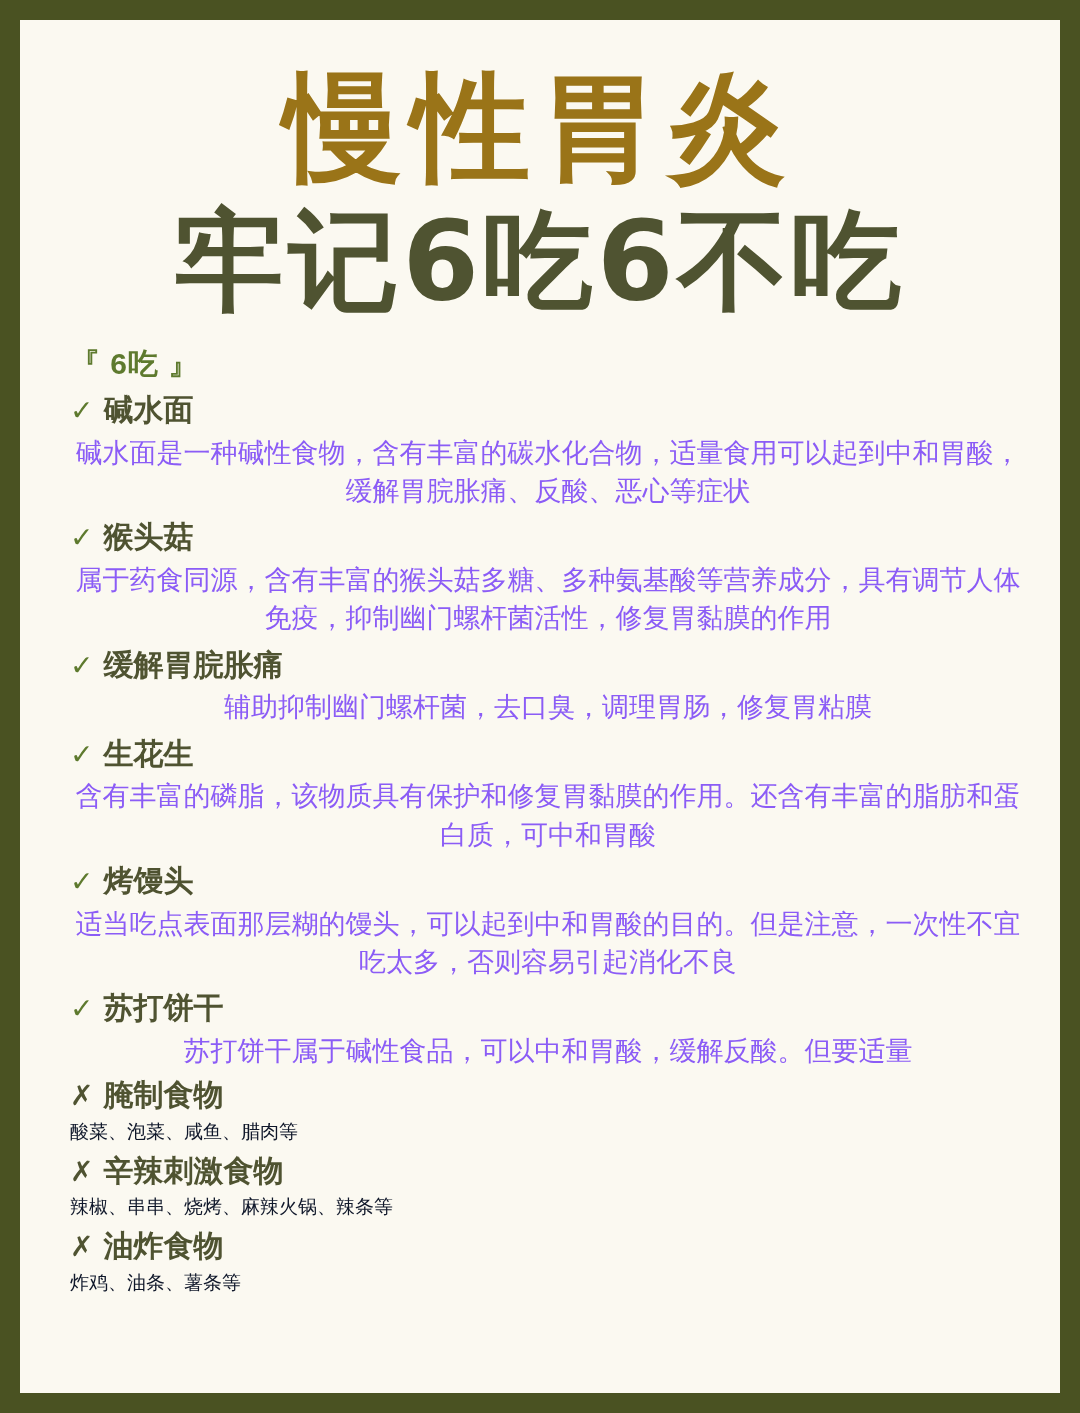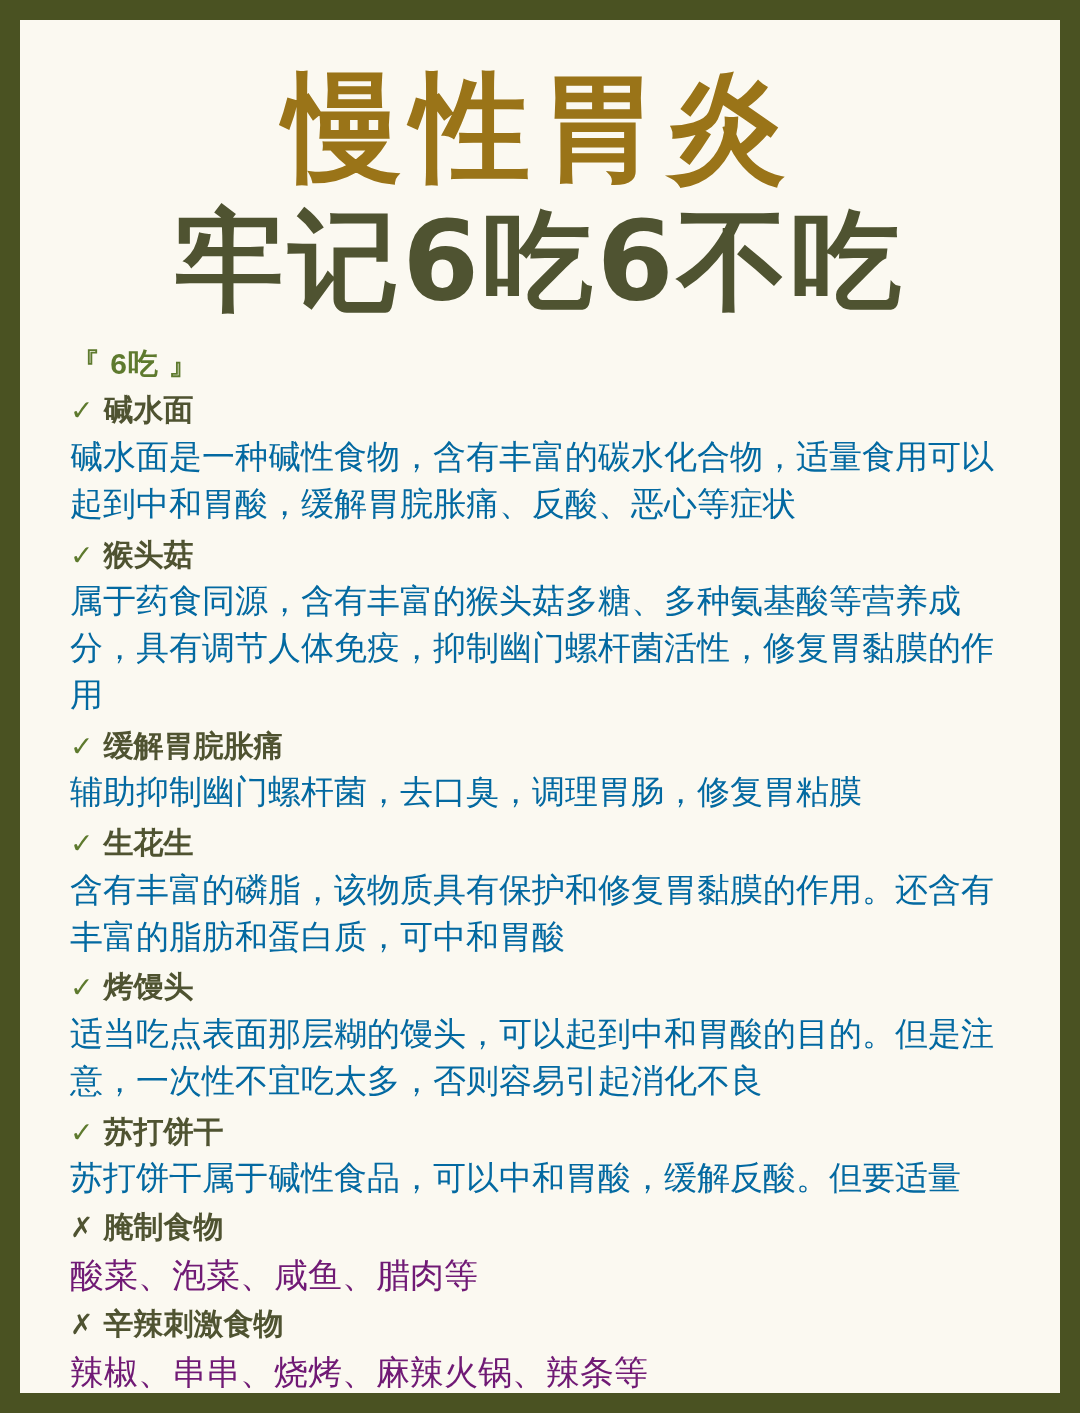--- a/index.html
+++ b/index.html
@@ -73,32 +73,33 @@
     color: #5e7a2e;
     font-size: 28px;
     font-weight: bold;
   }
   .mark-no {
     color: #4f5331;
     font-size: 28px;
     font-weight: bold;
   }
   .item-body {
-    color: #0369a1;
-    font-size: 33px;
+    color: #8b5cf6;
+    font-size: 27px;
     line-height: 1.42;
     margin: 0 0 4px 0;
     letter-spacing: 0px;
+    text-align: center;
   }
   .bad-item {
     margin-top: 4px;
   }
   .bad-desc {
-    color: #701a75;
-    font-size: 34px;
+    color: #0f172a;
+    font-size: 19px;
     line-height: 1.42;
     margin: 0 0 2px 0;
   }
 </style>
 </head>
 <body>
 
 <div class="page">
 
   <div class="title-block">

